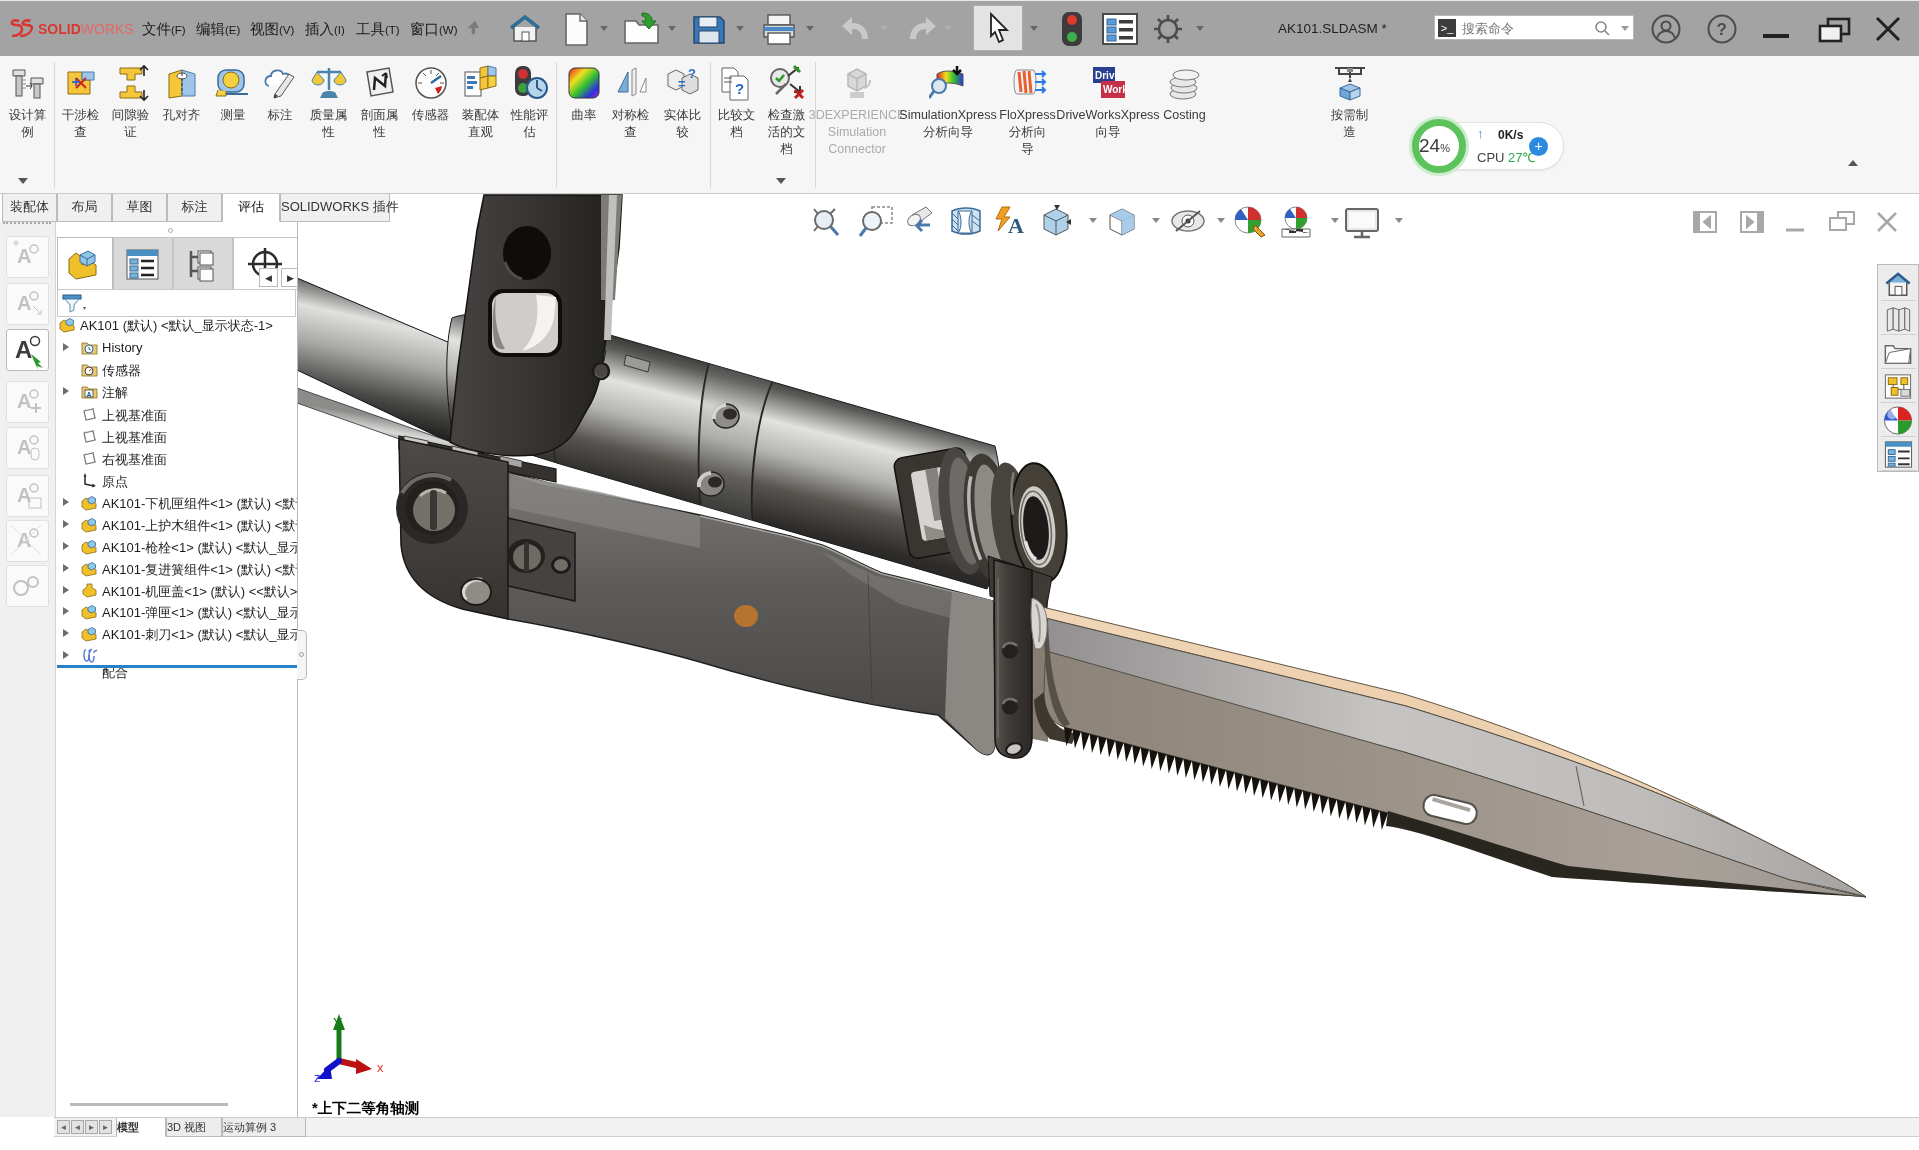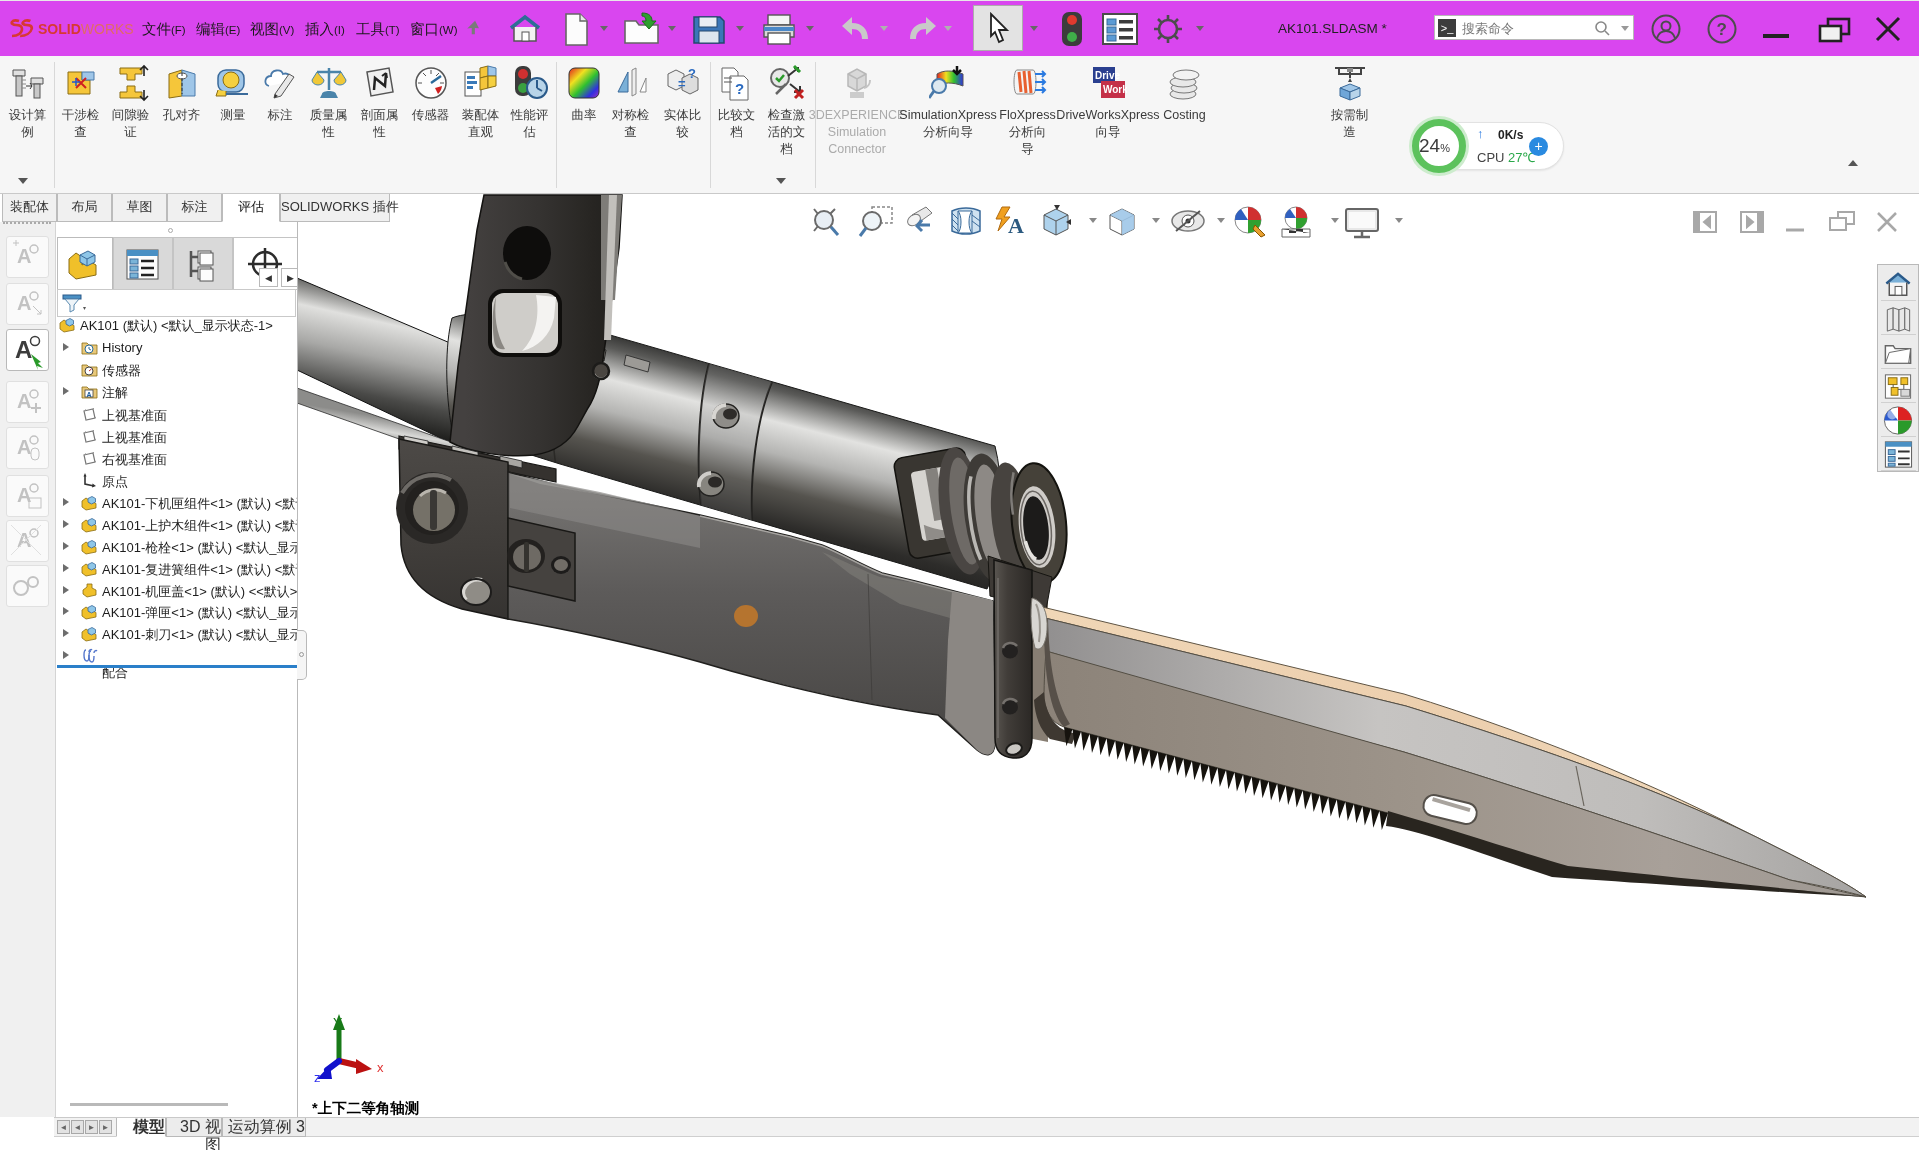--- a/index.html
+++ b/index.html
@@ -1,19 +1,19 @@
 <!DOCTYPE html>
 <html><head><meta charset="utf-8">
 <style>
 *{margin:0;padding:0;box-sizing:border-box}
 html,body{width:1919px;height:1150px;overflow:hidden;font-family:"Liberation Sans",sans-serif;background:#fff}
 #app{position:absolute;left:0;top:0;width:1919px;height:1150px}
 .abs{position:absolute}
 
-#topbar{position:absolute;left:0;top:0;width:1919px;height:56px;background:#d946ef;border-top:1px solid #e8e8e8}
+#topbar{position:absolute;left:0;top:0;width:1919px;height:56px;background:#a3a3a3;border-top:1px solid #e8e8e8}
 #logo{position:absolute;left:8px;top:17px}
 .menu{position:absolute;top:19px;font-size:14.5px;color:#1a1a1a}
 .menu i{font-style:normal;font-size:11.5px}
 .tbico{position:absolute;top:10px}
 .dd{position:absolute;top:25px;width:0;height:0;border-left:4.5px solid transparent;border-right:4.5px solid transparent;border-top:5px solid #666}
 #doctitle{position:absolute;left:1278px;top:20px;font-size:13.5px;color:#222}
 #searchbox{position:absolute;left:1434px;top:14px;width:200px;height:25px;background:#fff;border:1px solid #b8b8b8}
 #searchbox .term{position:absolute;left:3px;top:3px;width:18px;height:18px;background:#3c3c3c;color:#fff;font-size:11px;text-align:center;line-height:18px}
 #searchbox .ph{position:absolute;left:27px;top:4px;font-size:13px;color:#777}
 
@@ -30,21 +30,21 @@
 
 #lstrip{position:absolute;left:0;top:222px;width:56px;height:895px;background:#f0f0f0;border-right:1px solid #d4d4d4}
 .ltile{position:absolute;left:6px;width:43px;height:42px;background:#fafafa;border:1px solid #e0e0e0;border-radius:3px}
 
 #lpanel{position:absolute;left:56px;top:222px;width:242px;height:895px;background:#fff;border-right:1px solid #b9b9b9;overflow:hidden}
 .ptab{position:absolute;top:15px;height:53px;border:1px solid #c4c4c4}
 .treerow{position:absolute;left:0;width:242px;height:22px;font-size:13px;color:#1d1d1d;white-space:nowrap}
 .arr{position:absolute;left:7px;top:6px;width:0;height:0;border-top:4.5px solid transparent;border-bottom:4.5px solid transparent;border-left:6px solid #6d6d6d}
 
 #btabs{position:absolute;left:54px;top:1117px;width:1865px;height:20px;background:#f2f2f2;border-top:1px solid #c9c9c9;border-bottom:1px solid #cfcfcf}
-.btab{position:absolute;top:0;height:19px;background:#ececec;border:1px solid #b9b9b9;border-top:none;font-size:16px;color:#333;text-align:right;line-height:18px}
+.btab{position:absolute;top:0;height:19px;background:#ececec;border:1px solid #b9b9b9;border-top:none;font-size:11px;color:#333;text-align:left;line-height:18px}
 #statusbar{position:absolute;left:0;top:1137px;width:1919px;height:13px;background:#f0f0f0;font-size:13.5px;color:#222}
 .sbtxt{position:absolute;top:-3px}
 </style></head>
 <body>
 <div id="app">
 
 <svg id="model" class="abs" style="left:0;top:0" width="1919" height="1150" viewBox="0 0 1919 1150">
 <defs>
 <linearGradient id="gBarrel" gradientUnits="userSpaceOnUse" x1="395" y1="290" x2="365" y2="425">
 <stop offset="0" stop-color="#3a3a38"></stop>

